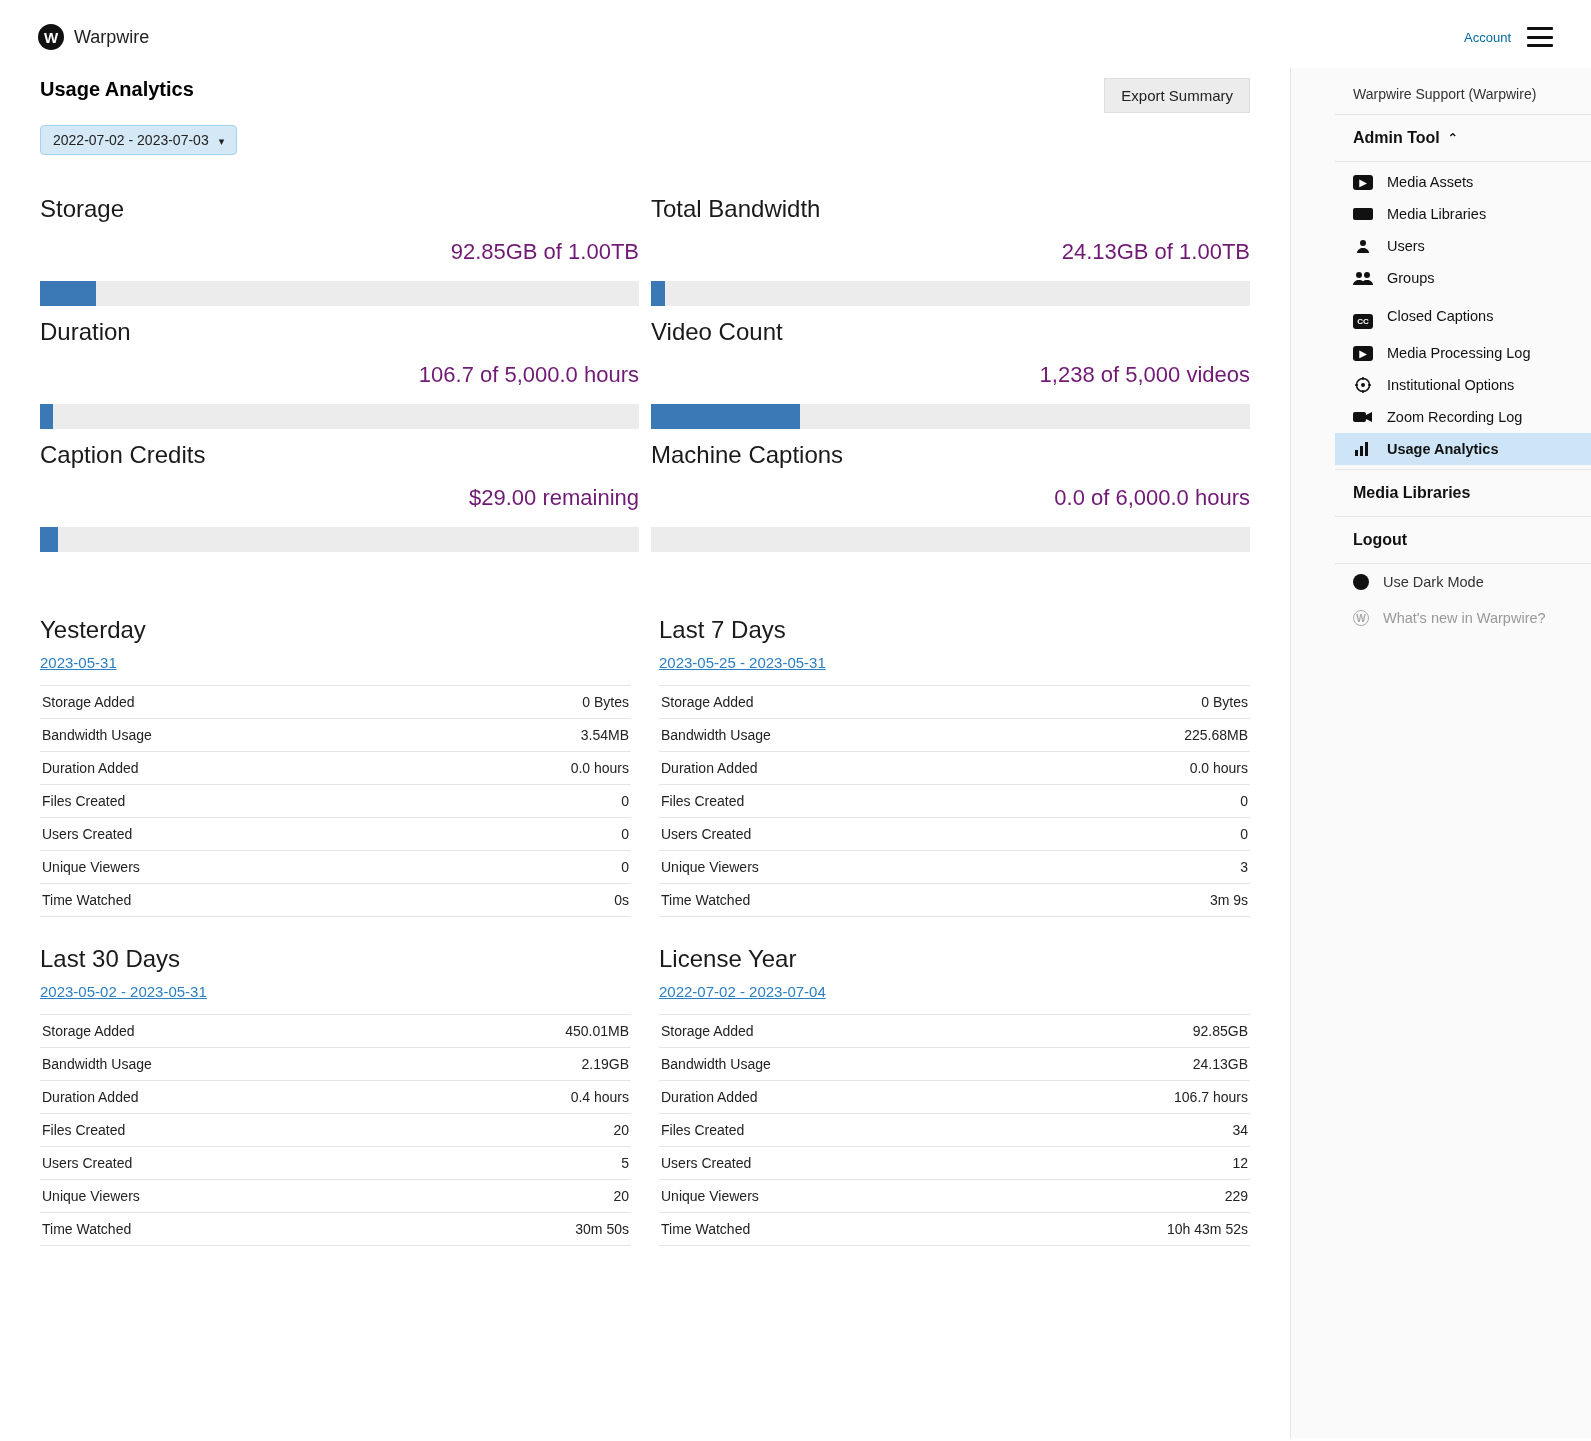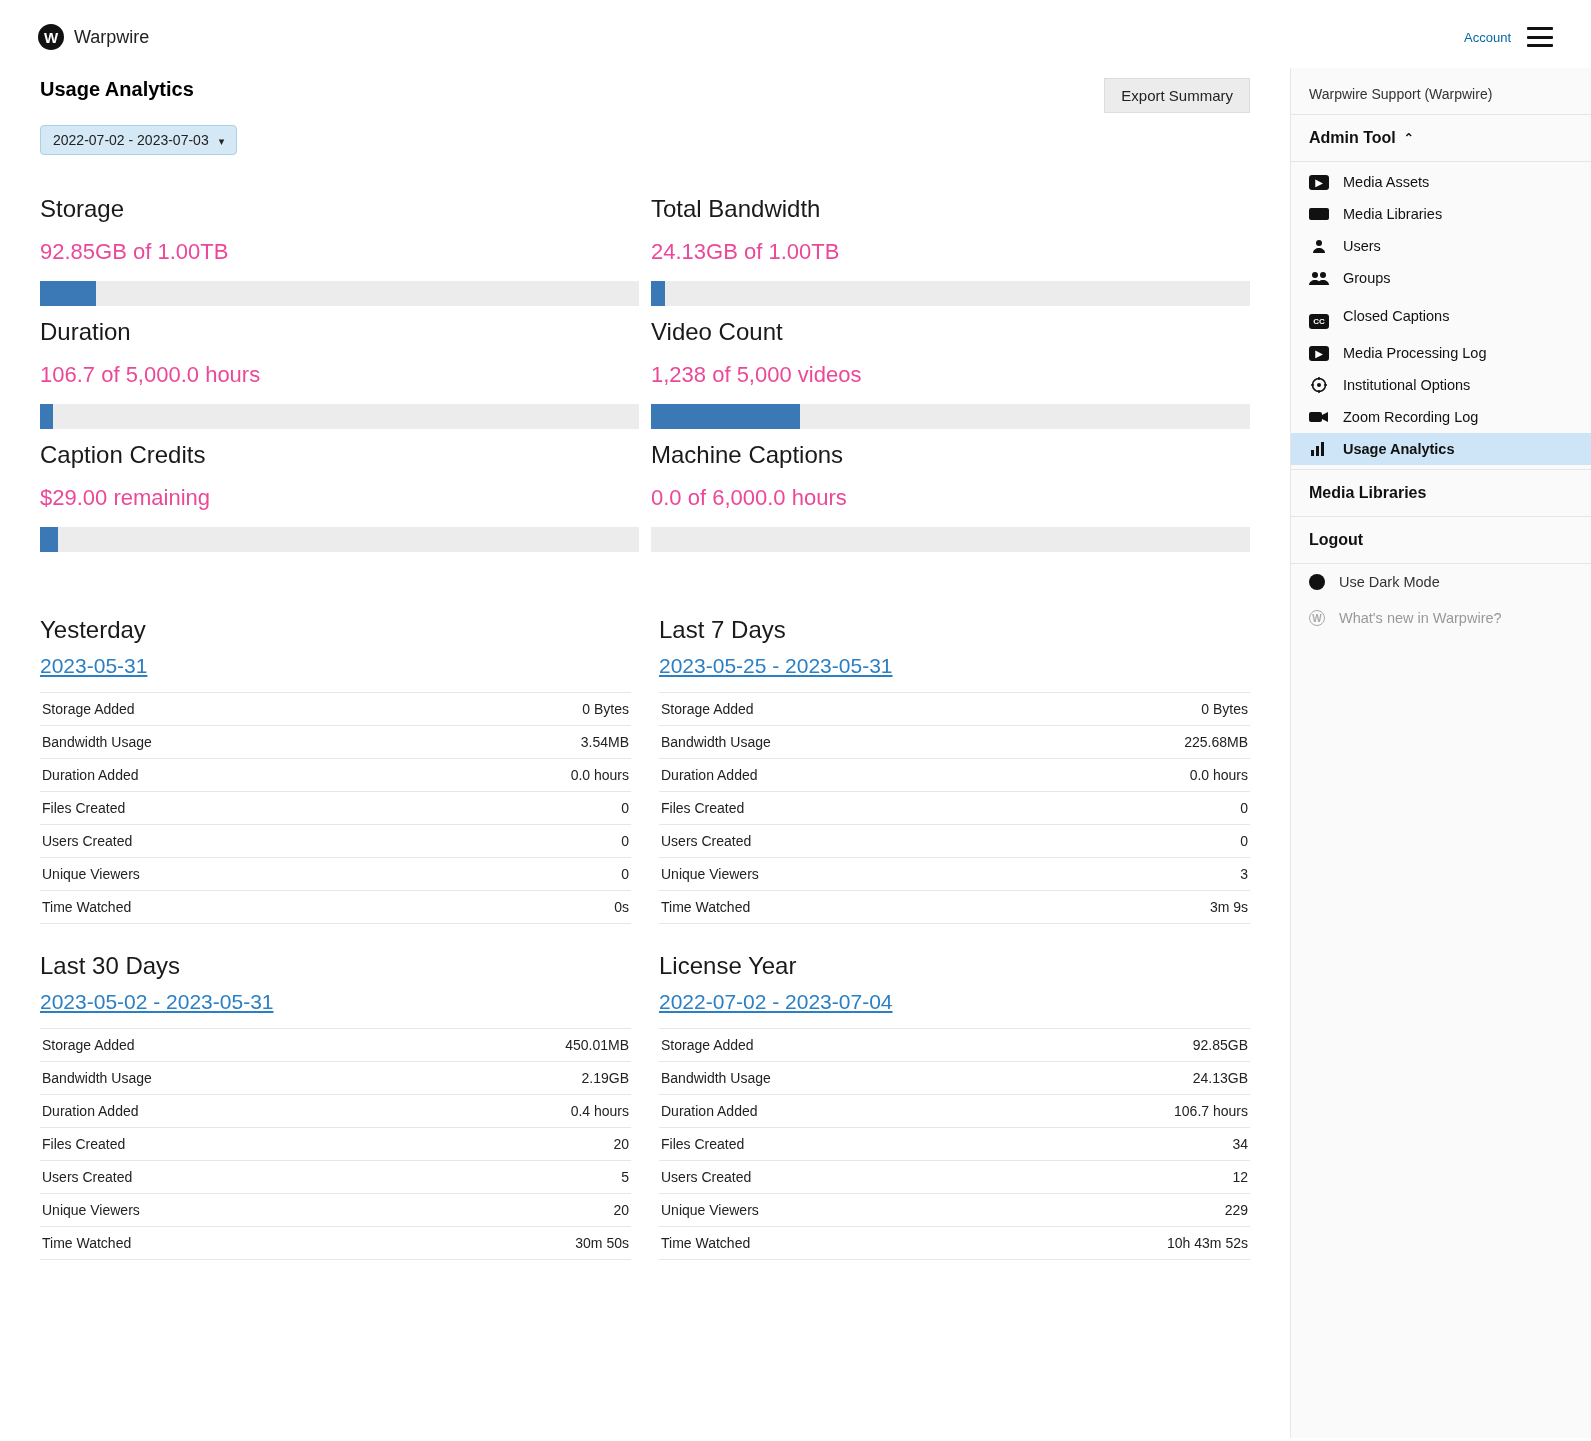--- a/index.html
+++ b/index.html
@@ -26,20 +26,21 @@
   .topright { display: flex; align-items: center; gap: 16px; }
   .account-link { font-size: 13px; color: #0369a1; cursor: pointer; }
   .hamburger { width: 26px; height: 20px; display: flex; flex-direction: column; justify-content: space-between; cursor: pointer; }
   .hamburger span { height: 3px; background: #111; border-radius: 1px; }
 
   .layout { display: flex; }
   .main { flex: 1; padding: 10px 40px 60px 40px; max-width: 1290px; }
   .sidebar {
     width: 301px; background: #fafafa; border-left: 1px solid #e6e6e6;
     min-height: 1370px;
+    padding-left: 44px;
   }
 
   .page-header { display: flex; justify-content: space-between; align-items: flex-start; margin-bottom: 12px; }
   .page-title { font-size: 20px; font-weight: 700; }
   .export-btn {
     background: #ececec; border: 1px solid #ddd; border-radius: 0;
     padding: 8px 16px; font-size: 15px; cursor: pointer; color: #222;
   }
 
   .date-chip {
@@ -49,29 +50,29 @@
     margin-bottom: 40px;
   }
   .chev { font-size: 11px; }
 
   .metrics-grid {
     display: grid; grid-template-columns: 1fr 1fr; column-gap: 80px; row-gap: 56px;
     margin-bottom: 64px;
     gap: 12px;
   }
   .metric-title { font-size: 24px; font-weight: 400; color: #1a1a1a; margin-bottom: 16px; }
-  .metric-value { font-size: 22px; color: #ec4899; margin-bottom: 16px; }
+  .metric-value { font-size: 22px; color: #701a75; margin-bottom: 16px; text-align: right; }
   .bar-track { width: 100%; height: 25px; background: #ececec; position: relative; }
   .bar-fill { height: 100%; background: #3a78b6; position: absolute; left: 0; top: 0; }
 
   .periods-grid {
     display: grid; grid-template-columns: 1fr 1fr; column-gap: 80px; row-gap: 56px; gap: 28px;
   }
   .period-title { font-size: 24px; color: #1a1a1a; margin-bottom: 10px; }
-  .period-link { font-size: 21px; color: #2b7fc4; text-decoration: underline; cursor: pointer; display: inline-block; margin-bottom: 14px; }
+  .period-link { font-size: 15px; color: #2b7fc4; text-decoration: underline; cursor: pointer; display: inline-block; margin-bottom: 14px; }
   .stat-table { width: 100%; border-collapse: collapse; }
   .stat-table tr { border-top: 1px solid #e6e6e6; }
   .stat-table tr:last-child { border-bottom: 1px solid #e6e6e6; }
   .stat-table td { padding: 8px 2px; font-size: 14px; color: #222; }
   .stat-table td:last-child { text-align: right; }
 
   
   .sb-top { padding: 18px 18px 12px 18px; font-size: 14px; color: #333; border-bottom: 1px solid #e6e6e6; }
   .sb-section-header {
     padding: 14px 18px; font-size: 16px; font-weight: 700; color: #111;

